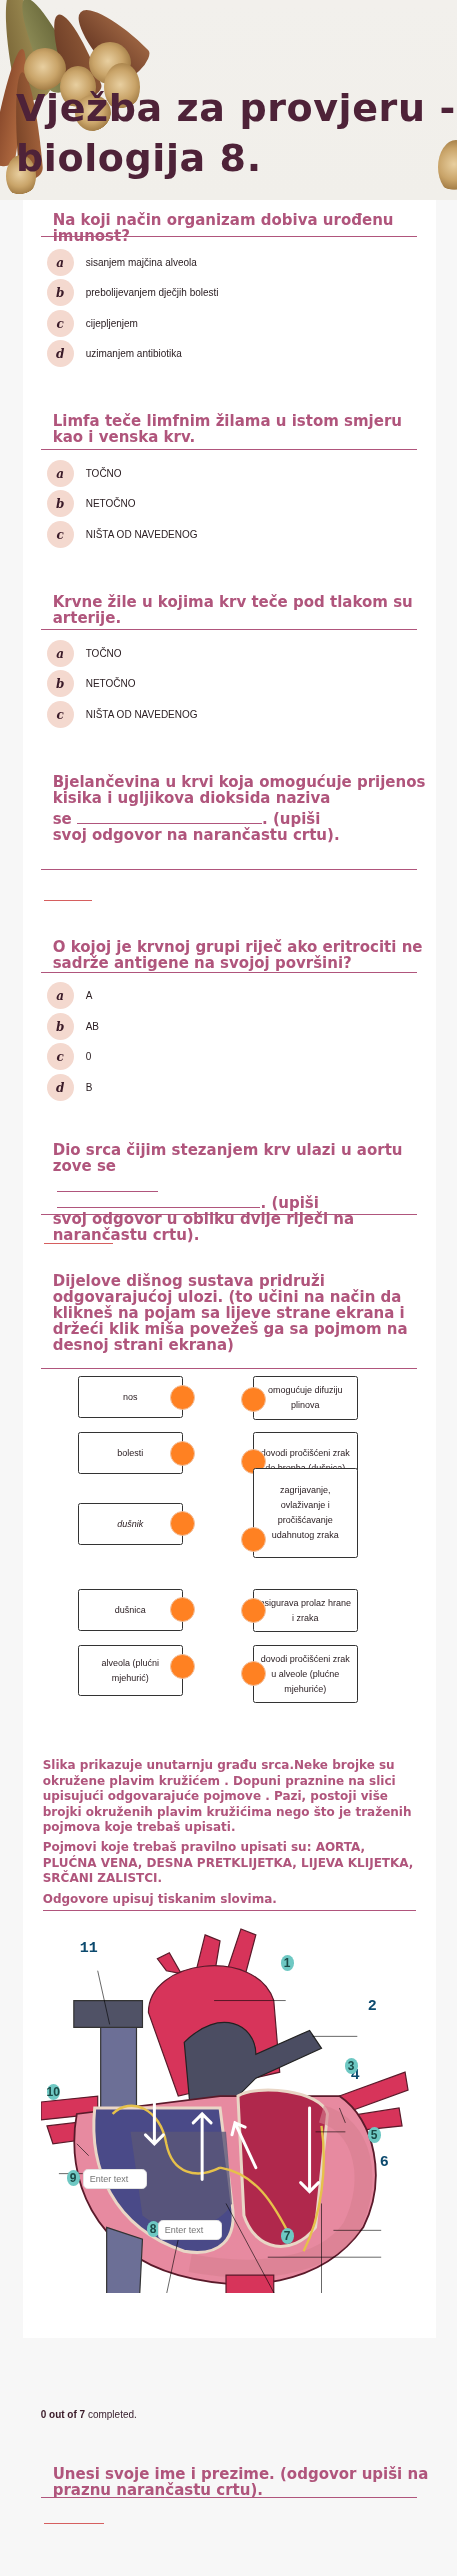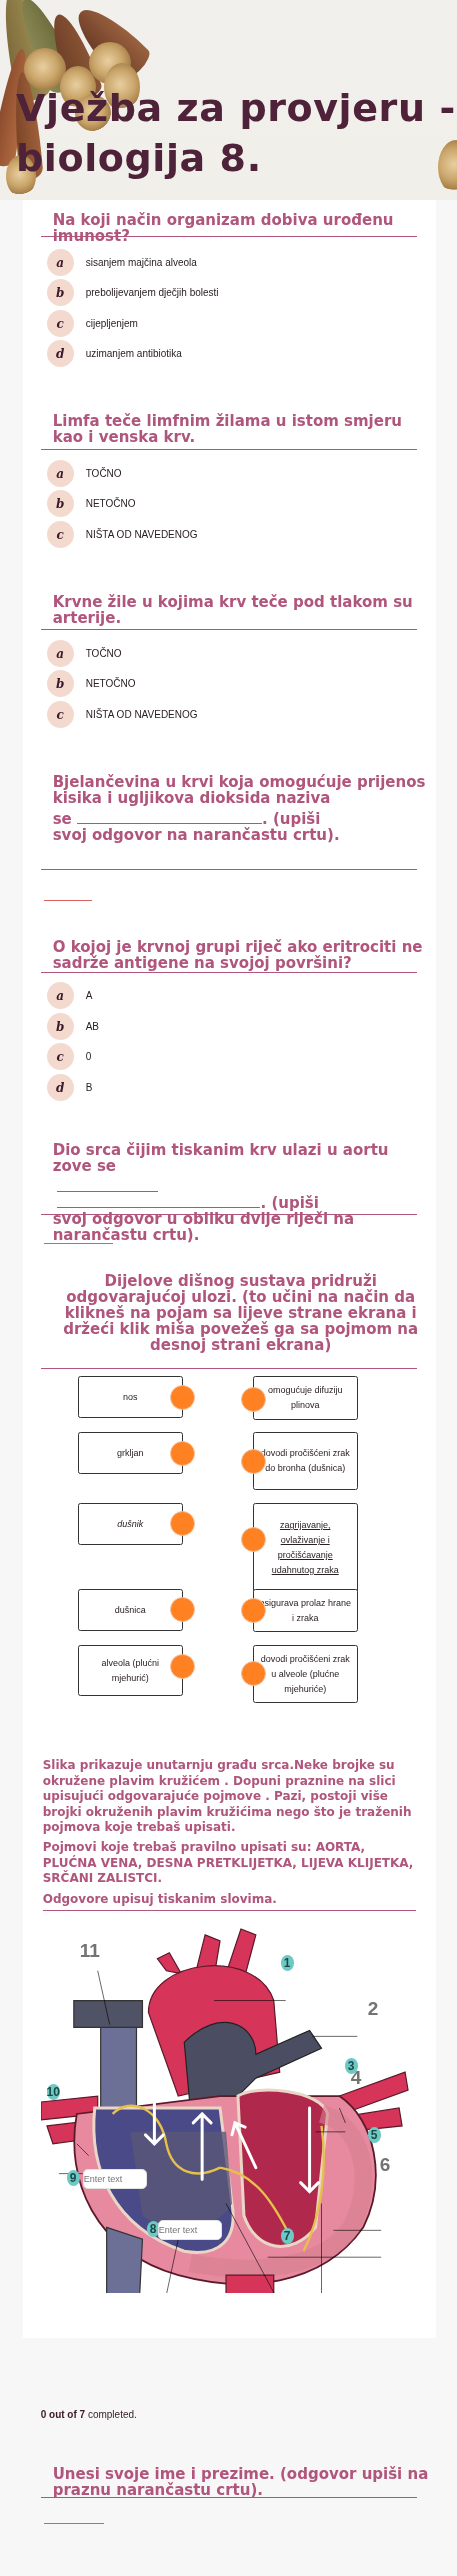--- a/index.html
+++ b/index.html
@@ -36,25 +36,25 @@
 
   
   .match-box { position: absolute; border: 0.6px solid #333; border-radius: 2.4px; background: #fff;
     font-size: 9px; color: #2c2024; display: flex; align-items: center; justify-content: center;
     text-align: center; line-height: 15px; padding: 0 4.8px; }
   .dot { position: absolute; width: 25px; height: 25px; border-radius: 50%; background: #ff8122;
     border: 1.2px solid #f3c2a0; cursor: pointer; }
 
   
   .heart-wrap { position: absolute; left: 18px; top: 1717px; width: 376px; height: 376px; }
-  .num { position: absolute; font-family: Liberation Sans, sans-serif; font-weight: bold; font-size: 19px; color: #737373; }
+  .num { position: absolute; font-family: Liberation Mono, monospace; font-weight: bold; font-size: 15px; color: #0c4a6e; }
   .hotspot { position: absolute; width: 13px; height: 15.5px; border-radius: 50%; background: #6ec8c3;
     color: #1b4a47; font-weight: bold; font-size: 12px; display: flex; align-items: center; justify-content: center; }
   .heart-input { position: absolute; height: 20px; width: 64px; border: 0.6px solid #e3e3e3; border-radius: 4.8px;
-    background: #fff; font-size: 9px; color: #777; font-family: "Liberation Sans", sans-serif; }
+    background: #fff; font-size: 9px; color: #777; padding-left: 6px; font-family: "Liberation Sans", sans-serif; }
   .progress { position: absolute; left: 18px; top: 2209px; font-size: 10px; color: #3a2230; }
   .progress b { font-weight: bold; color: #3a1a28; }
 </style>
 </head>
 <body>
 
 <div class="hero">
   <div>
     <div class="leaf" style="left:6px;top:-12px;width:36px;height:113px;background:linear-gradient(90deg,#7d6a3a,#a08f55);transform:rotate(-12deg);"></div>
     <div class="leaf" style="left:30px;top:-6px;width:33px;height:101px;background:linear-gradient(90deg,#8b8a55,#6b6a3c);transform:rotate(-25deg);"></div>
@@ -151,60 +151,60 @@
   <div class="opt" style="top:843px;">
     <div class="opt-bubble">c</div>
     <div class="opt-text">0</div>
   </div>
   <div class="opt" style="top:874px;">
     <div class="opt-bubble">d</div>
     <div class="opt-text">B</div>
   </div>
 
   <div class="q-title" style="top:942px;">
-    <div>Dio srca čijim tiskanim krv ulazi u  aortu  zove se</div>
+    <div>Dio srca čijim stezanjem krv ulazi u  aortu  zove se</div>
     <div style="margin-top:4.8px;">
       <span class="blank-inline" style="width:101px;margin-left:4.8px;"></span>
     </div>
     <div>
       <span class="blank-inline" style="width:203px;margin-left:4.8px;"></span><span>. (upiši</span>
     </div>
     <div>svoj odgovor u obliku dvije riječi na narančastu crtu).</div>
   </div>
   <div class="q-rule" style="top:1014px;"></div>
   <input class="answer-input" style="top: 1030px; width: 69px;" value="">
 
-  <div class="q-title" style="top:1073px;text-align:center;">Dijelove dišnog sustava pridruži odgovarajućoj ulozi. (to učini na način da klikneš na pojam sa lijeve strane ekrana  i držeći klik miša povežeš ga sa pojmom na desnoj strani ekrana)</div>
+  <div class="q-title" style="top:1073px;">Dijelove dišnog sustava pridruži odgovarajućoj ulozi. (to učini na način da klikneš na pojam sa lijeve strane ekrana  i držeći klik miša povežeš ga sa pojmom na desnoj strani ekrana)</div>
   <div class="q-rule" style="top:1168px;"></div>
 
   <div>
     <div class="match-box" style="left:55px;top:1176px;width:105px;height:42px;">nos</div>
     <div class="dot" style="left:147px;top:1185px;"></div>
 
-    <div class="match-box" style="left:55px;top:1232px;width:105px;height:42px;">grkljan</div>
+    <div class="match-box" style="left:55px;top:1232px;width:105px;height:42px;">bolesti</div>
     <div class="dot" style="left:147px;top:1241px;"></div>
 
     <div class="match-box" style="left:55px;top:1303px;width:105px;height:42px;font-style:italic;">dušnik</div>
     <div class="dot" style="left:147px;top:1311px;"></div>
 
     <div class="match-box" style="left:55px;top:1389px;width:105px;height:42px;">dušnica</div>
     <div class="dot" style="left:147px;top:1397px;"></div>
 
     <div class="match-box" style="left:55px;top:1445px;width:105px;height:51px;">alveola (plućni mjehurić)</div>
     <div class="dot" style="left:147px;top:1454px;"></div>
   </div>
 
   <div>
     <div class="match-box" style="left:230px;top:1176px;width:105px;height:44px;">omogućuje difuziju plinova</div>
     <div class="dot" style="left:218px;top:1187px;"></div>
 
     <div class="match-box" style="left:230px;top:1232px;width:105px;height:58px;">dovodi pročišćeni zrak do bronha (dušnica)</div>
     <div class="dot" style="left:218px;top:1249px;"></div>
 
-    <div class="match-box" style="left:230px;top:1303px;width:105px;height:90px;text-decoration:underline;">zagrijavanje, ovlaživanje i pročišćavanje udahnutog zraka</div>
+    <div class="match-box" style="left:230px;top:1268px;width:105px;height:90px;">zagrijavanje, ovlaživanje i pročišćavanje udahnutog zraka</div>
     <div class="dot" style="left:218px;top:1327px;"></div>
 
     <div class="match-box" style="left:230px;top:1389px;width:105px;height:43px;">osigurava prolaz hrane i zraka</div>
     <div class="dot" style="left:218px;top:1398px;"></div>
 
     <div class="match-box" style="left:230px;top:1445px;width:105px;height:58px;">dovodi pročišćeni zrak u alveole (plućne mjehuriće)</div>
     <div class="dot" style="left:218px;top:1461px;"></div>
   </div>
 
   <div class="q-title" style="top:1558px;left:20px;font-size:12px;line-height:15.5px;">

